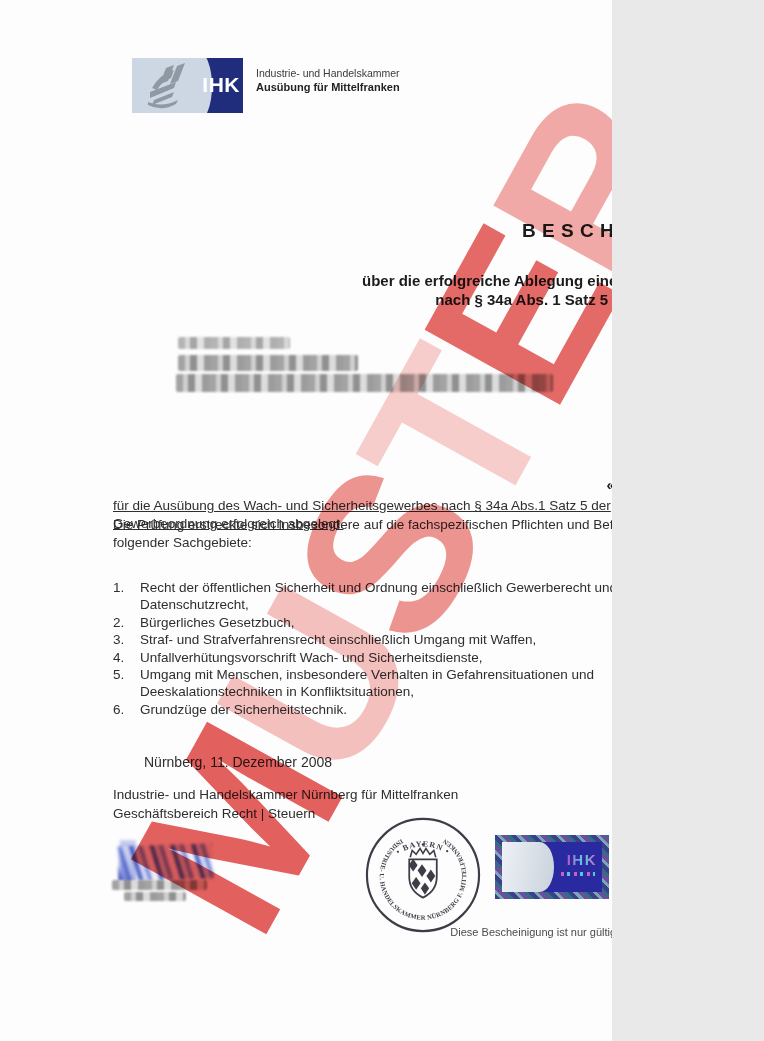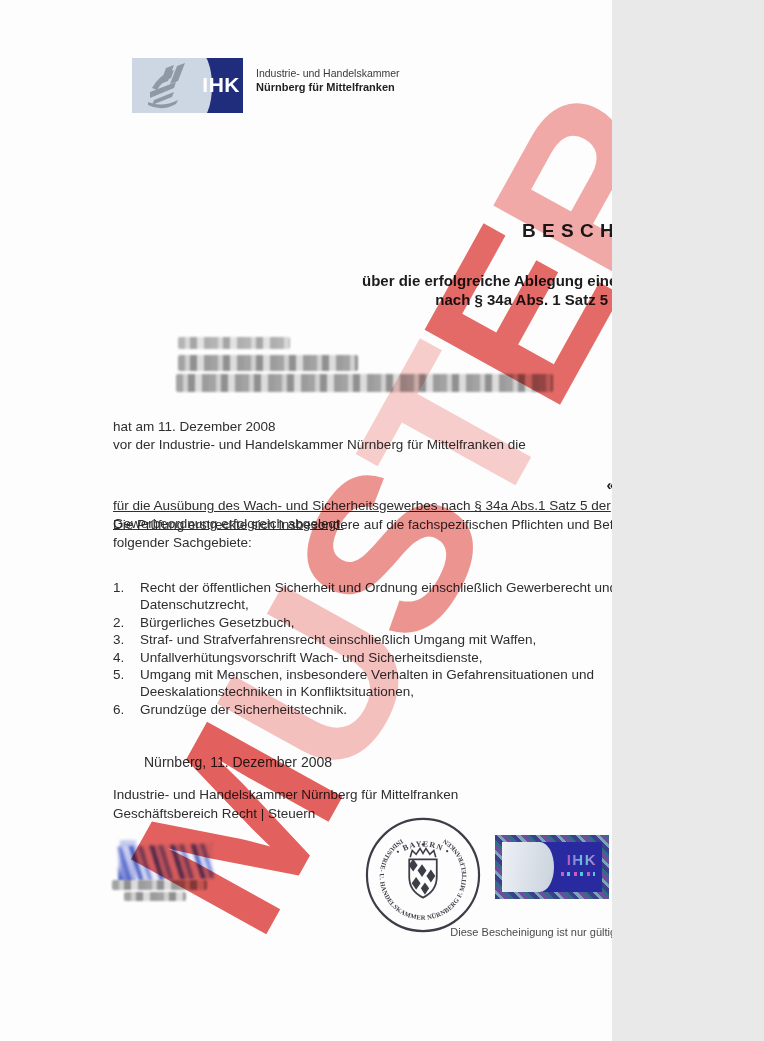--- a/index.html
+++ b/index.html
@@ -107,38 +107,34 @@
           <path d="M16,44 q14,6 30,-2 l-2,4 q-14,8 -28,1 z"></path>
         </g>
       </svg>
       <div class="abs logo-navy">
         <div class="abs logo-curve"></div>
         <span class="abs logo-acronym">IHK</span>
       </div>
     </div>
     <div class="abs logo-text">
       <div class="logo-line1">Industrie- und Handelskammer</div>
-      <div class="logo-line2">Nürnberg für Mittelfranken</div>
+      <div class="logo-line2">Ausübung für Mittelfranken</div>
     </div>
   </div>
 
   <div class="abs center-line title">BESCHEINIGUNG</div>
   <div class="abs center-line subtitle">
     <div>über die erfolgreiche Ablegung einer Sachkundeprüfung</div>
     <div>nach § 34a Abs. 1 Satz 5 der Gewerbeordnung</div>
   </div>
 
   <div class="abs redact r1"></div>
   <div class="abs redact r2"></div>
   <div class="abs redact r3"></div>
 
-  <div class="abs body-text p-date">
-    <div>hat am 11. Dezember 2008</div>
-    <div>vor der Industrie- und Handelskammer Nürnberg für Mittelfranken die</div>
-  </div>
   <div class="abs center-line exam-title">«Sachkundeprüfung »</div>
   <div class="abs body-text p-result">
     <div>für die Ausübung des Wach- und Sicherheitsgewerbes nach § 34a Abs.1 Satz 5 der</div>
     <div>Gewerbeordnung erfolgreich abgelegt.</div>
   </div>
   <div class="abs body-text p-scope">
     <div>Die Prüfung erstreckte sich insbesondere auf die fachspezifischen Pflichten und Befugnisse</div>
     <div>folgender Sachgebiete:</div>
   </div>
   <ol class="abs subjects">

